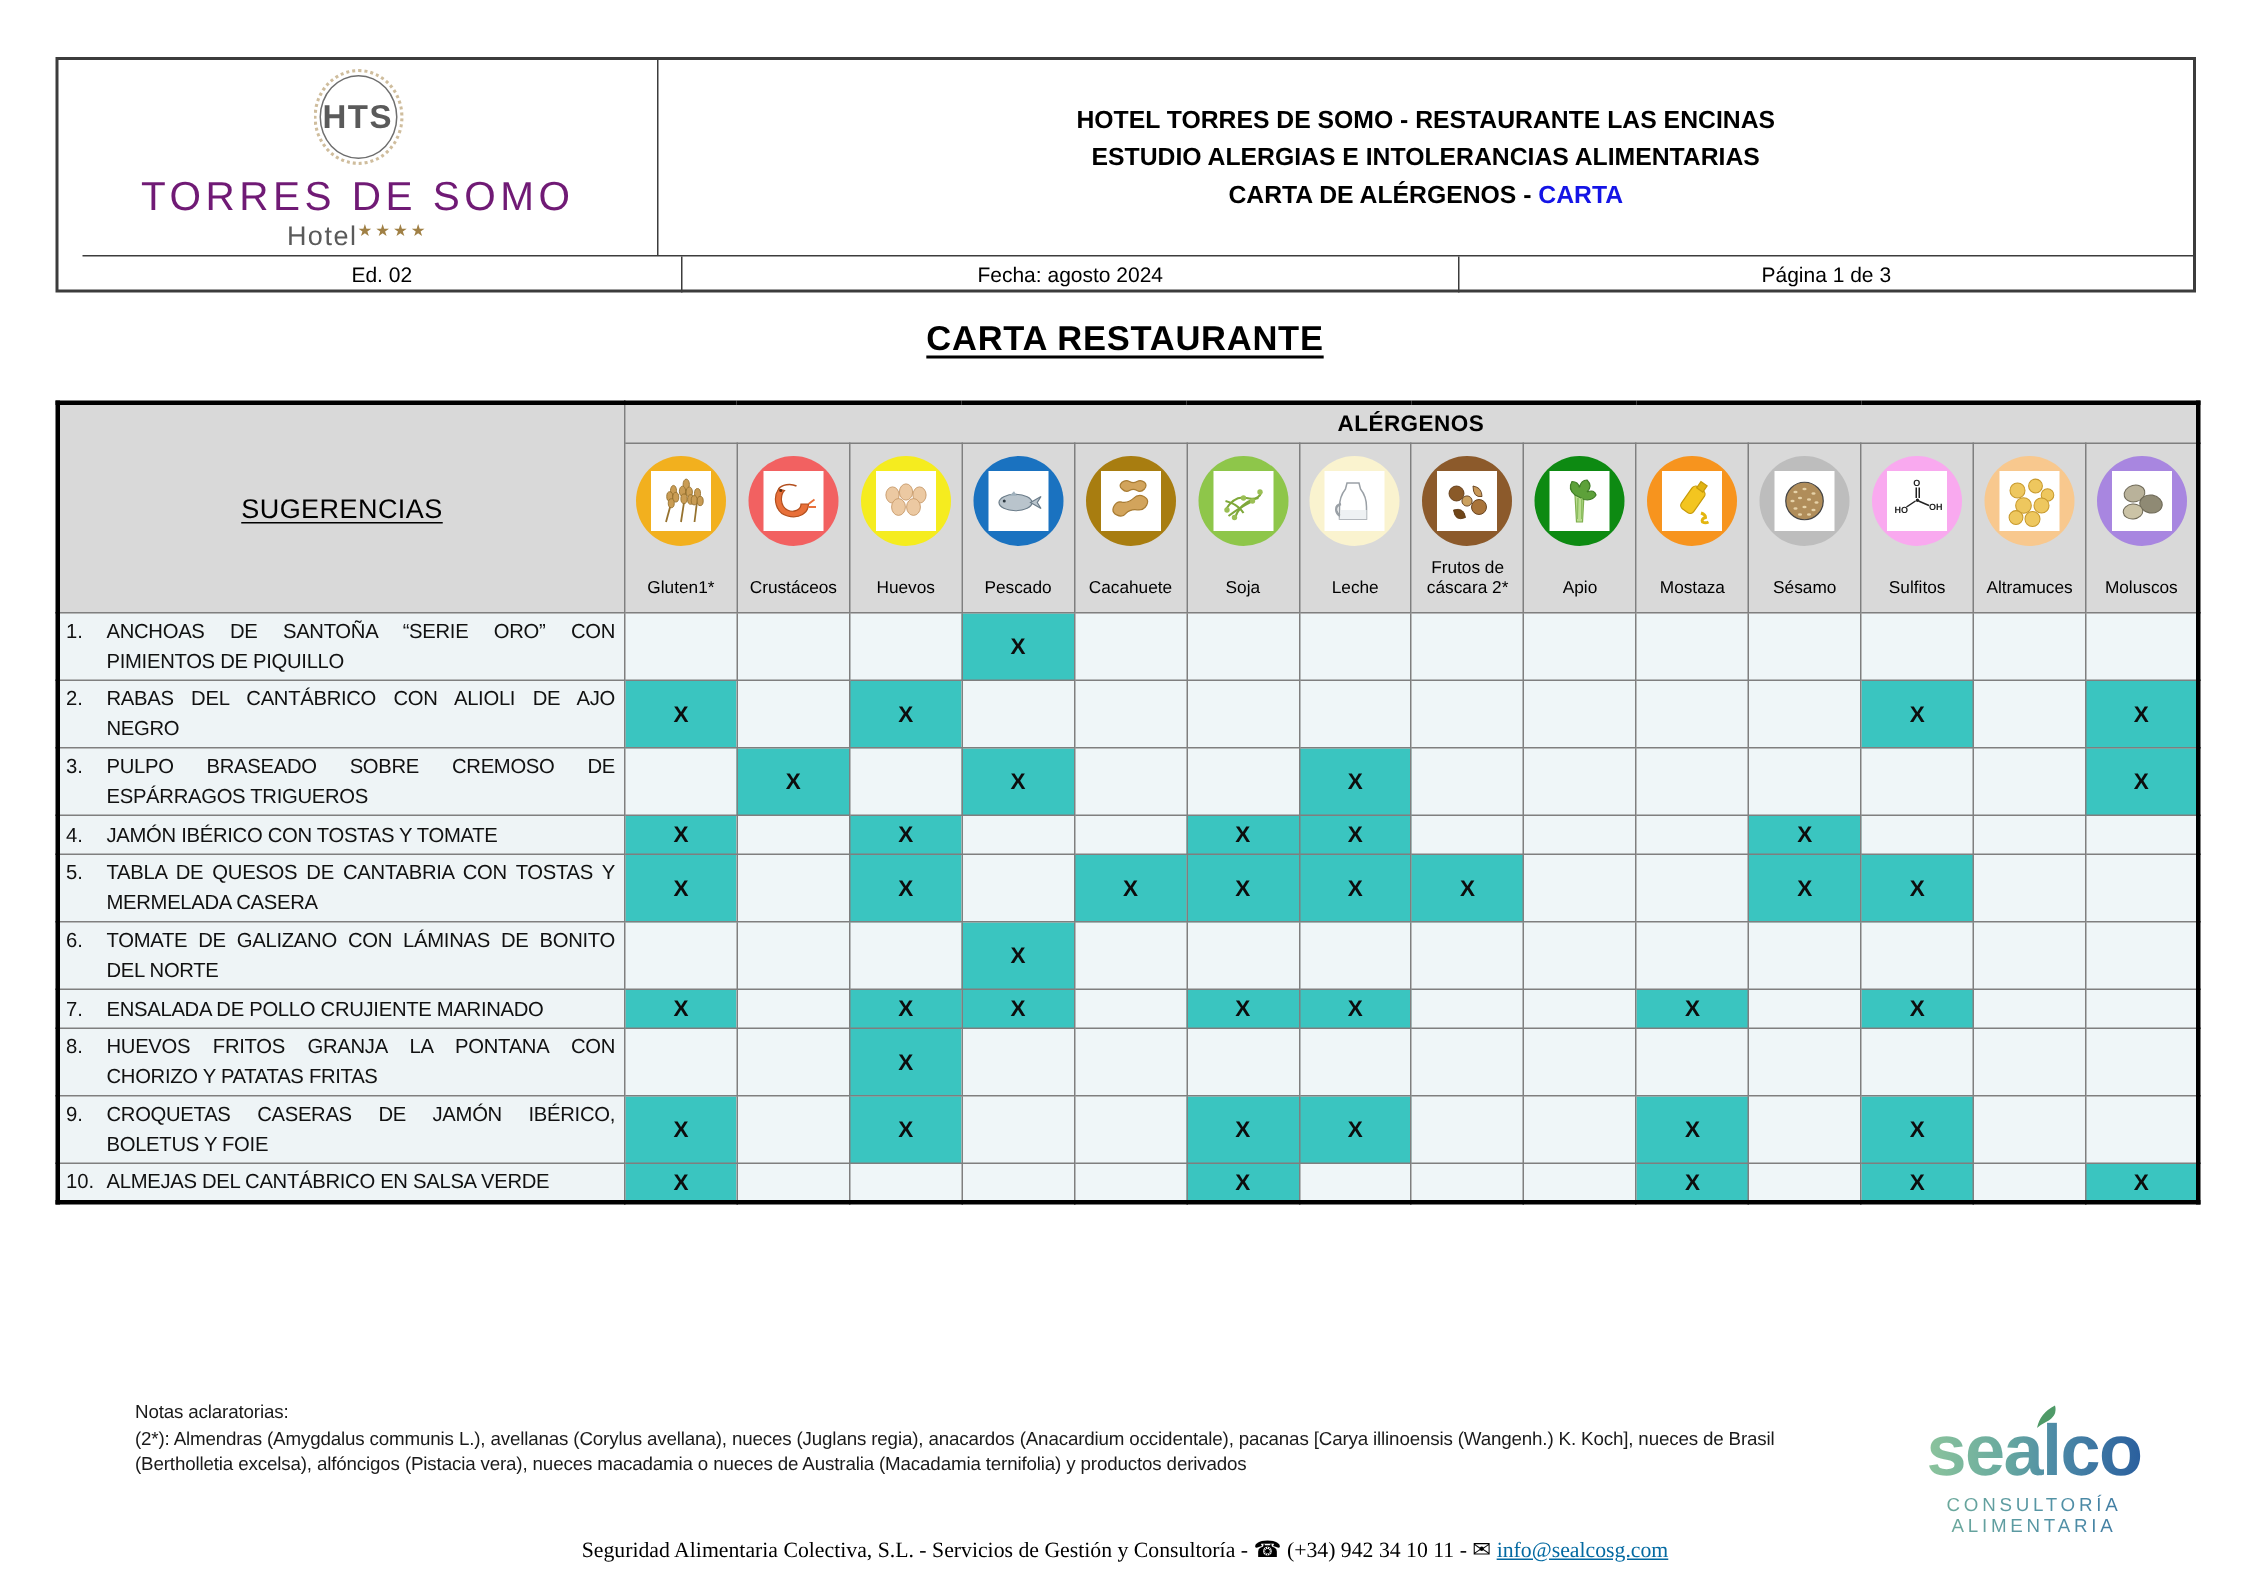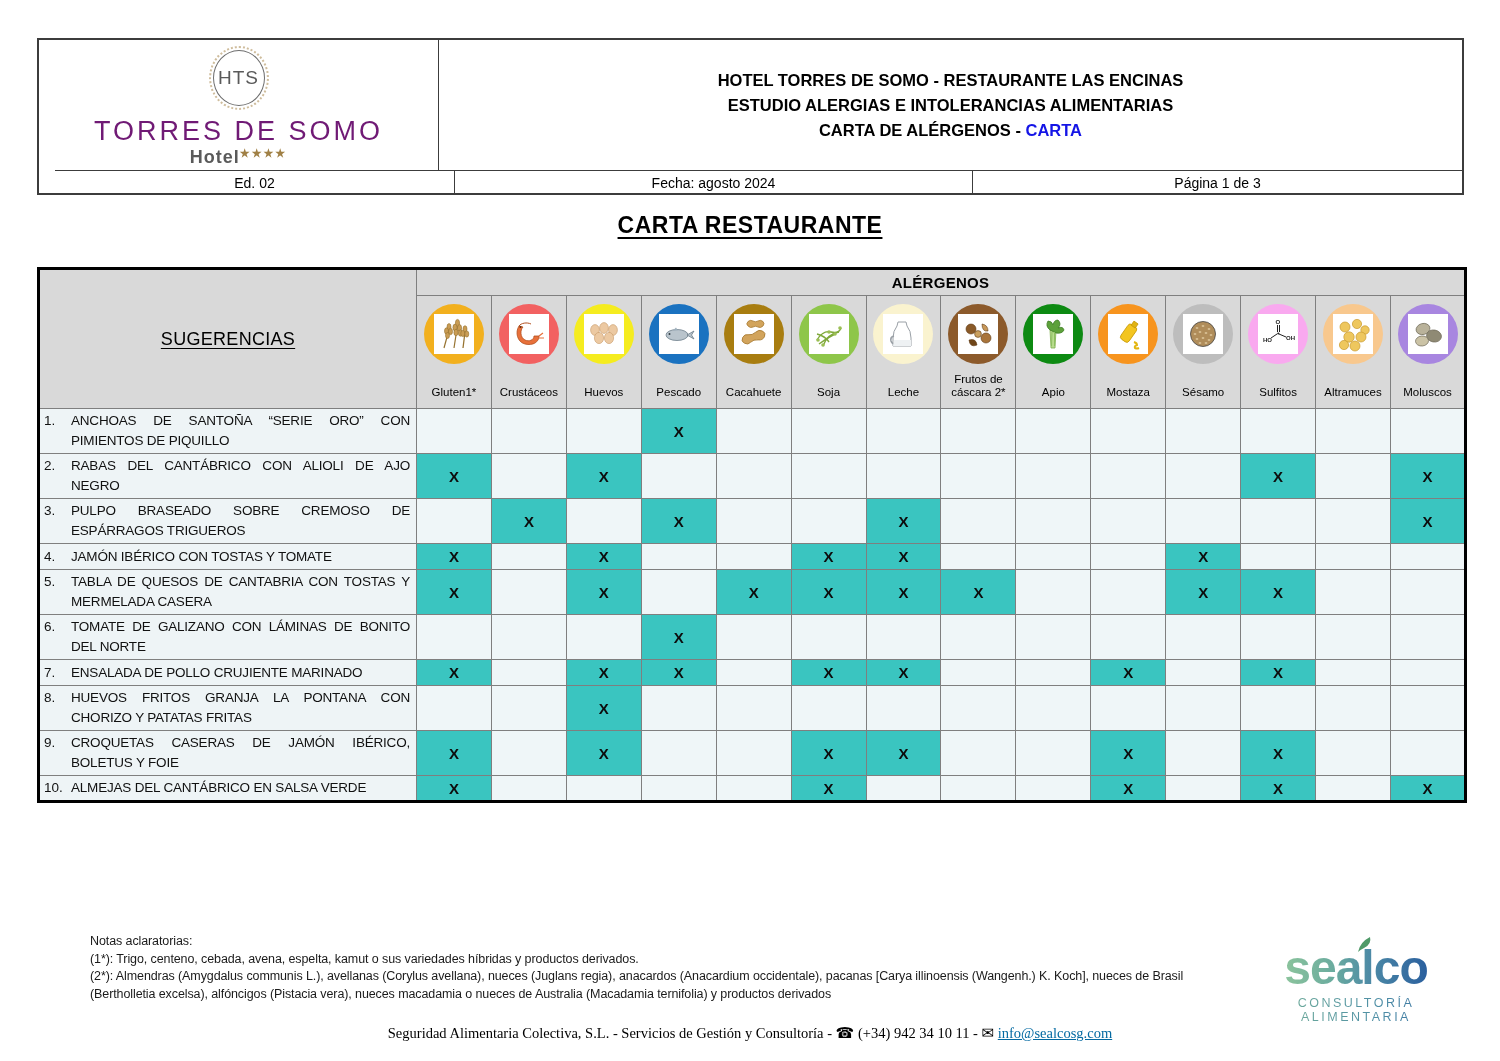--- a/index.html
+++ b/index.html
@@ -9,23 +9,23 @@
   
   #doc-header { position:absolute; left:37px; top:38px; width:1427px; height:157px;
     border:2px solid #3c3c3c; }
   .hdr-top { display:flex; height:130px; }
   .logo-cell { width:400px; border-right:1.5px solid #3c3c3c; display:flex; flex-direction:column;
     align-items:center; justify-content:center; padding-top:4px; }
   .hts-ring { width:60px; height:64px; border-radius:50%; border:2px dotted #cfbd9d;
     display:flex; align-items:center; justify-content:center; }
   .hts-inner { width:52px; height:56px; border-radius:50%; border:1.5px solid #6e6e6e;
     display:flex; align-items:center; justify-content:center; }
-  .hts-text { font-size:19px; color:#5a5a5a; letter-spacing:1px; font-weight:400; }
+  .hts-text { font-size:22px; color:#5a5a5a; letter-spacing:1px; font-weight:700; }
   .hotel-name { margin-top:6px; font-size:27px; color:#701a75; letter-spacing:3px; font-weight:300; }
-  .hotel-sub { font-size:18px; color:#5a5a5a; font-weight:700; letter-spacing:1px; }
+  .hotel-sub { font-size:18px; color:#5a5a5a; font-weight:400; letter-spacing:1px; }
   .hotel-stars { font-size:11px; color:#a08045; vertical-align:6px; letter-spacing:2px; }
   .title-cell { flex:1; display:flex; flex-direction:column; align-items:center; justify-content:center; }
   .title-line { font-size:16.5px; font-weight:bold; color:#000; line-height:25px; }
   .title-highlight { color:#1414e6; }
   .hdr-bottom { display:flex; height:25px; border-top:1.5px solid #3c3c3c;margin-left:16px; }
   .hdr-bottom > div { display:flex; align-items:center; justify-content:center; font-size:14px; color:#000; }
   .hb-ed { width:400px; border-right:1.5px solid #3c3c3c; }
   .hb-fecha { width:518px; border-right:1.5px solid #3c3c3c; }
   .hb-pag { flex:1; }
 
@@ -594,21 +594,20 @@
           <td class="mark"></td>
           <td class="mark on">X</td>
           <td class="mark"></td>
           <td class="mark on">X</td>
         </tr>
       </tbody>
   </table>
 
   <div id="notes">
     <div>Notas aclaratorias:</div>
-    <div>(1*): Trigo, centeno, cebada, avena, espelta, kamut o sus variedades híbridas y productos derivados.</div>
     <div>(2*): Almendras (Amygdalus communis L.), avellanas (Corylus avellana), nueces (Juglans regia), anacardos (Anacardium occidentale), pacanas [Carya illinoensis (Wangenh.) K. Koch], nueces de Brasil</div>
     <div>(Bertholletia excelsa), alfóncigos (Pistacia vera), nueces macadamia o nueces de Australia (Macadamia ternifolia) y productos derivados</div>
   </div>
 
   <div id="sealco">
     <span class="word">sealco</span>
     <svg class="leaf" width="22" height="20" viewBox="0 0 22 20">
       <path d="M4 18 Q6 8 16 3 Q18 10 10 14 Q6 16 4 18 Z" fill="#4f9a68"></path>
     </svg>
     <div class="tagline">CONSULTORÍA ALIMENTARIA</div>

